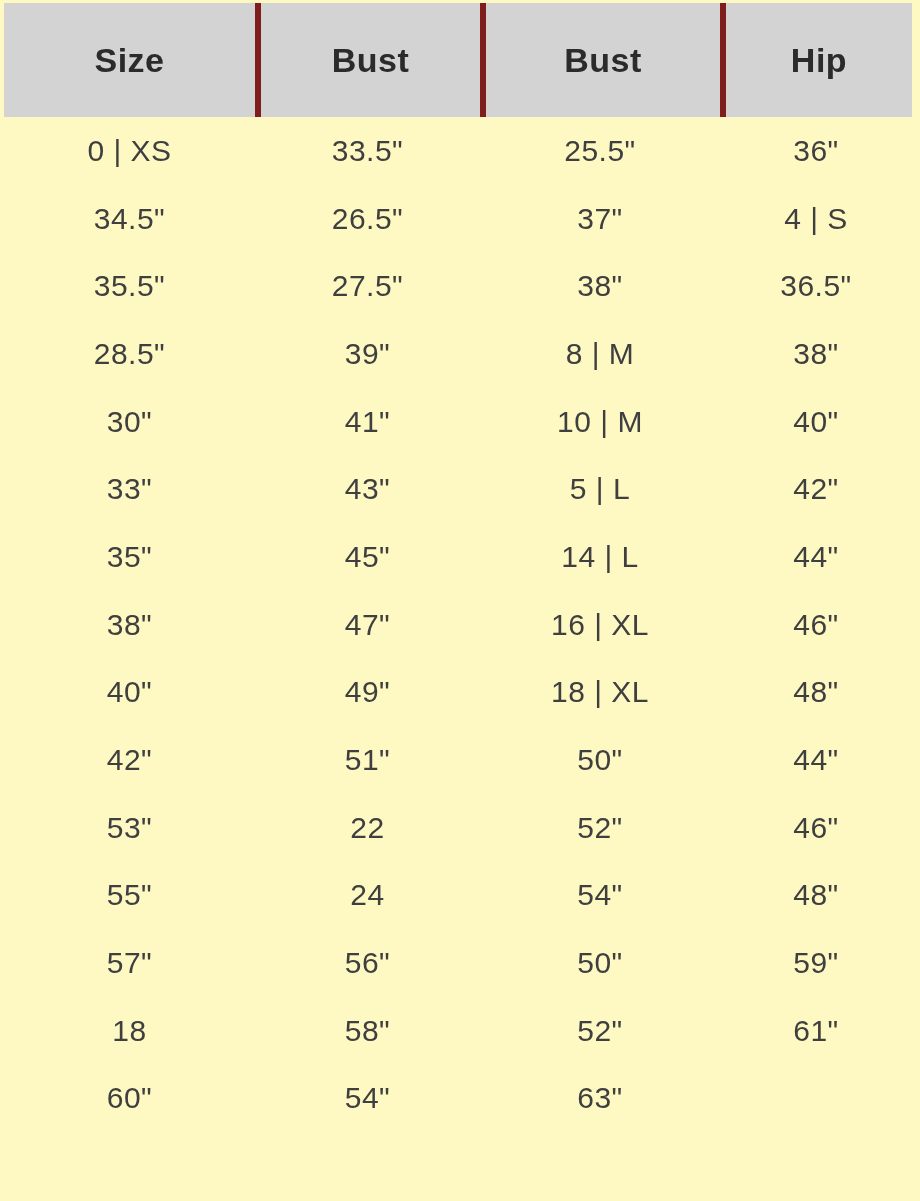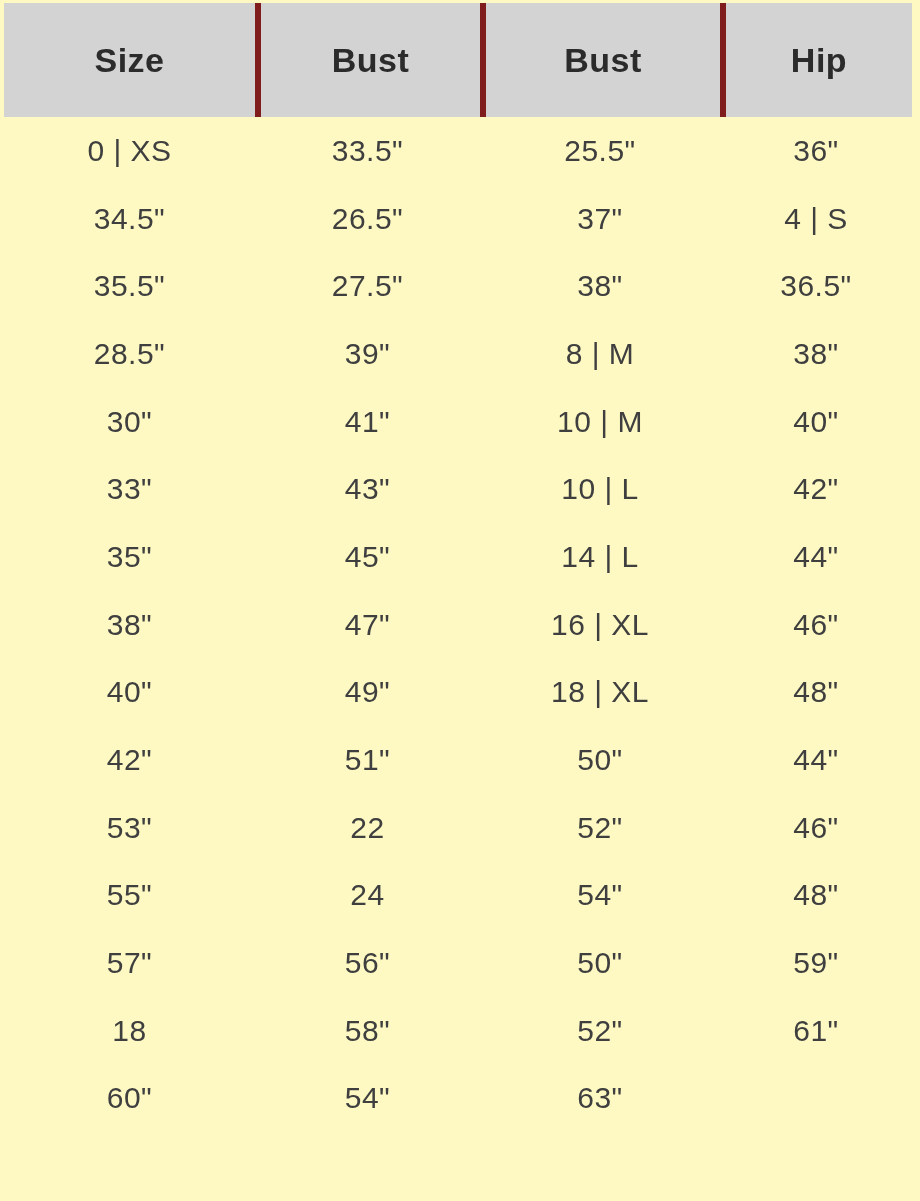--- a/index.html
+++ b/index.html
@@ -85,21 +85,21 @@
     <div class="body-cell">8 | M</div>
     <div class="body-cell">38"</div>
     <div class="body-cell">30"</div>
     <div class="body-cell">41"</div>
 
     <div class="body-cell">10 | M</div>
     <div class="body-cell">40"</div>
     <div class="body-cell">33"</div>
     <div class="body-cell">43"</div>
 
-    <div class="body-cell">10 | L</div>
+    <div class="body-cell">5 | L</div>
     <div class="body-cell">42"</div>
     <div class="body-cell">35"</div>
     <div class="body-cell">45"</div>
 
     <div class="body-cell">14 | L</div>
     <div class="body-cell">44"</div>
     <div class="body-cell">38"</div>
     <div class="body-cell">47"</div>
 
     <div class="body-cell">16 | XL</div>

